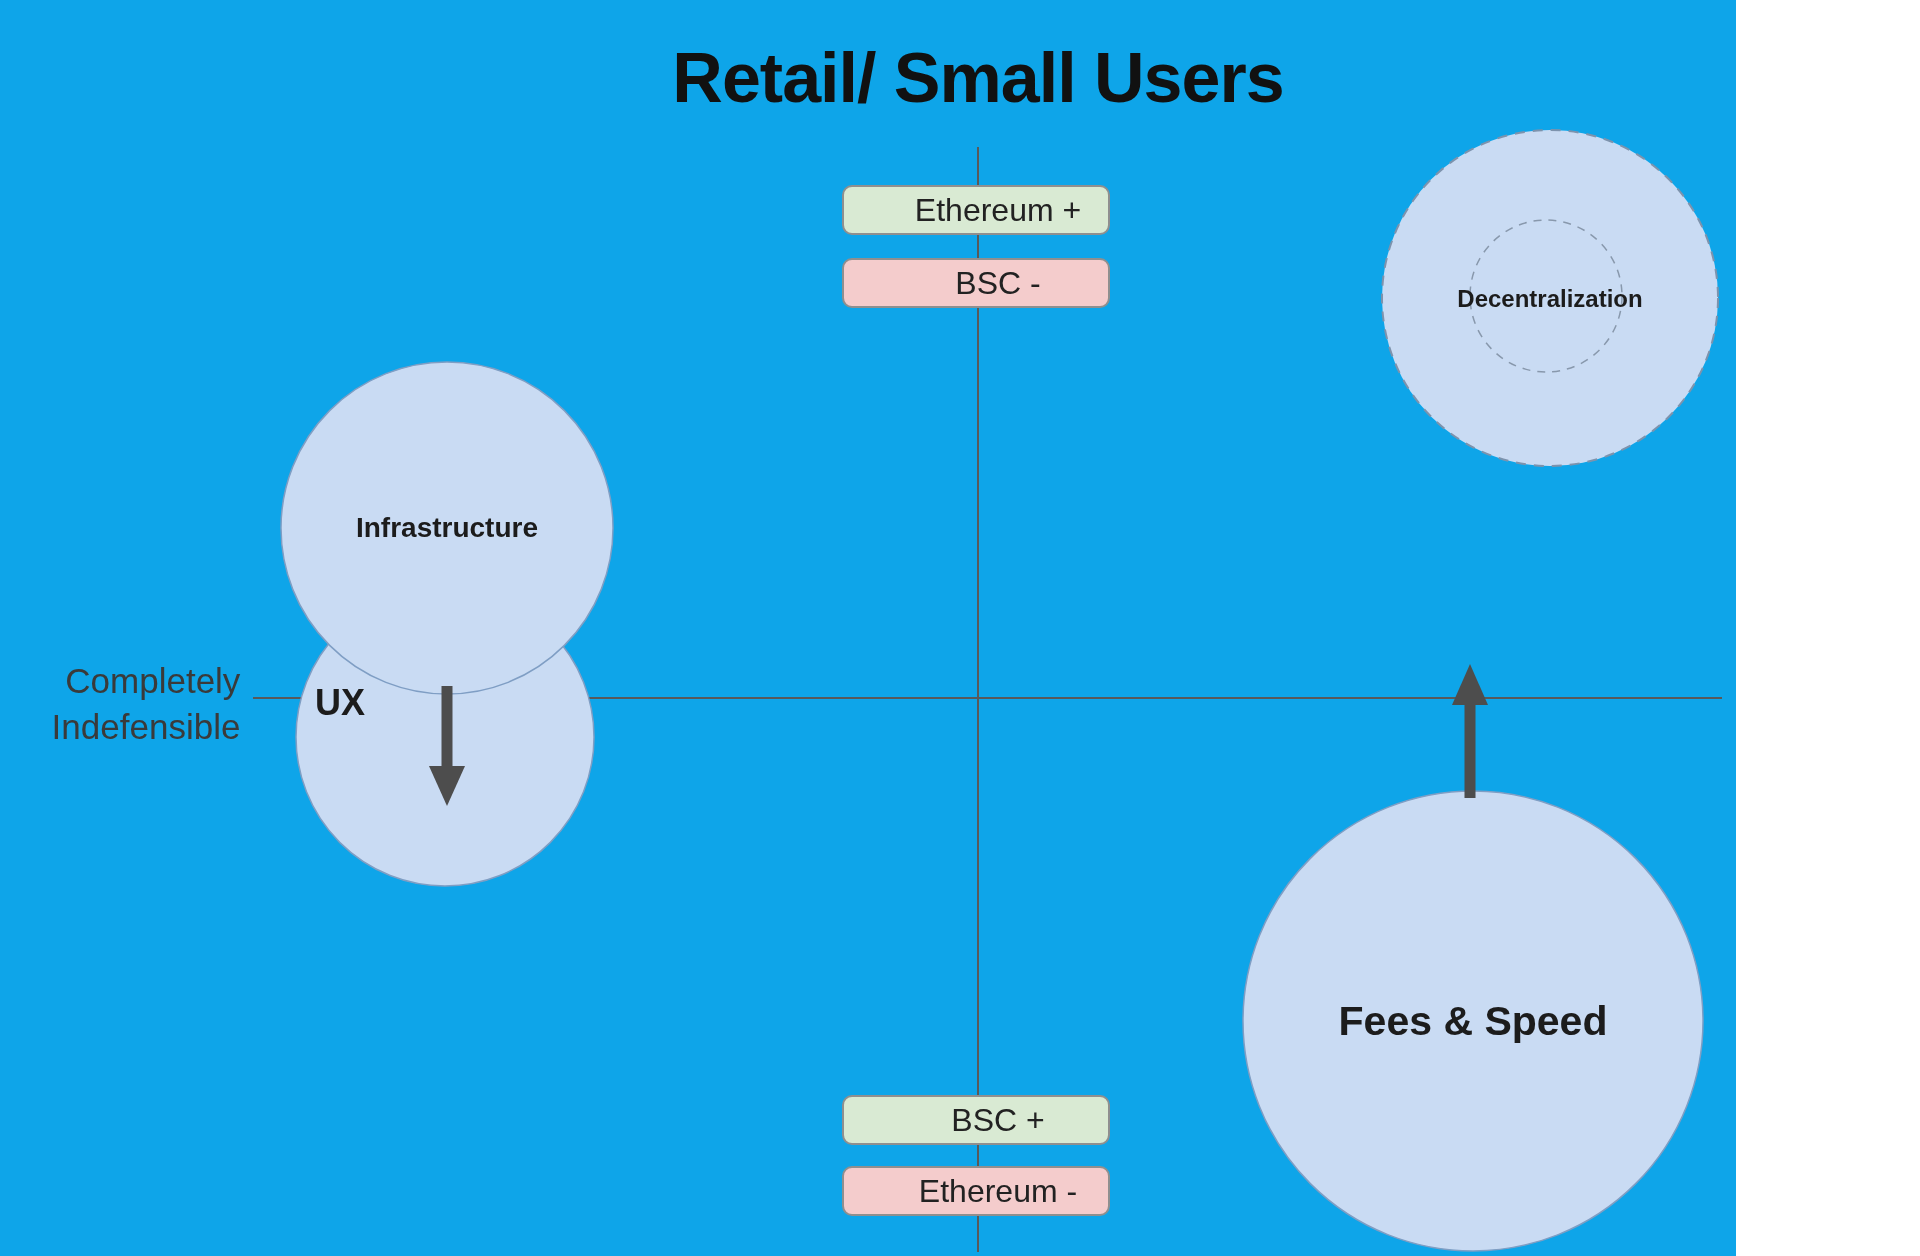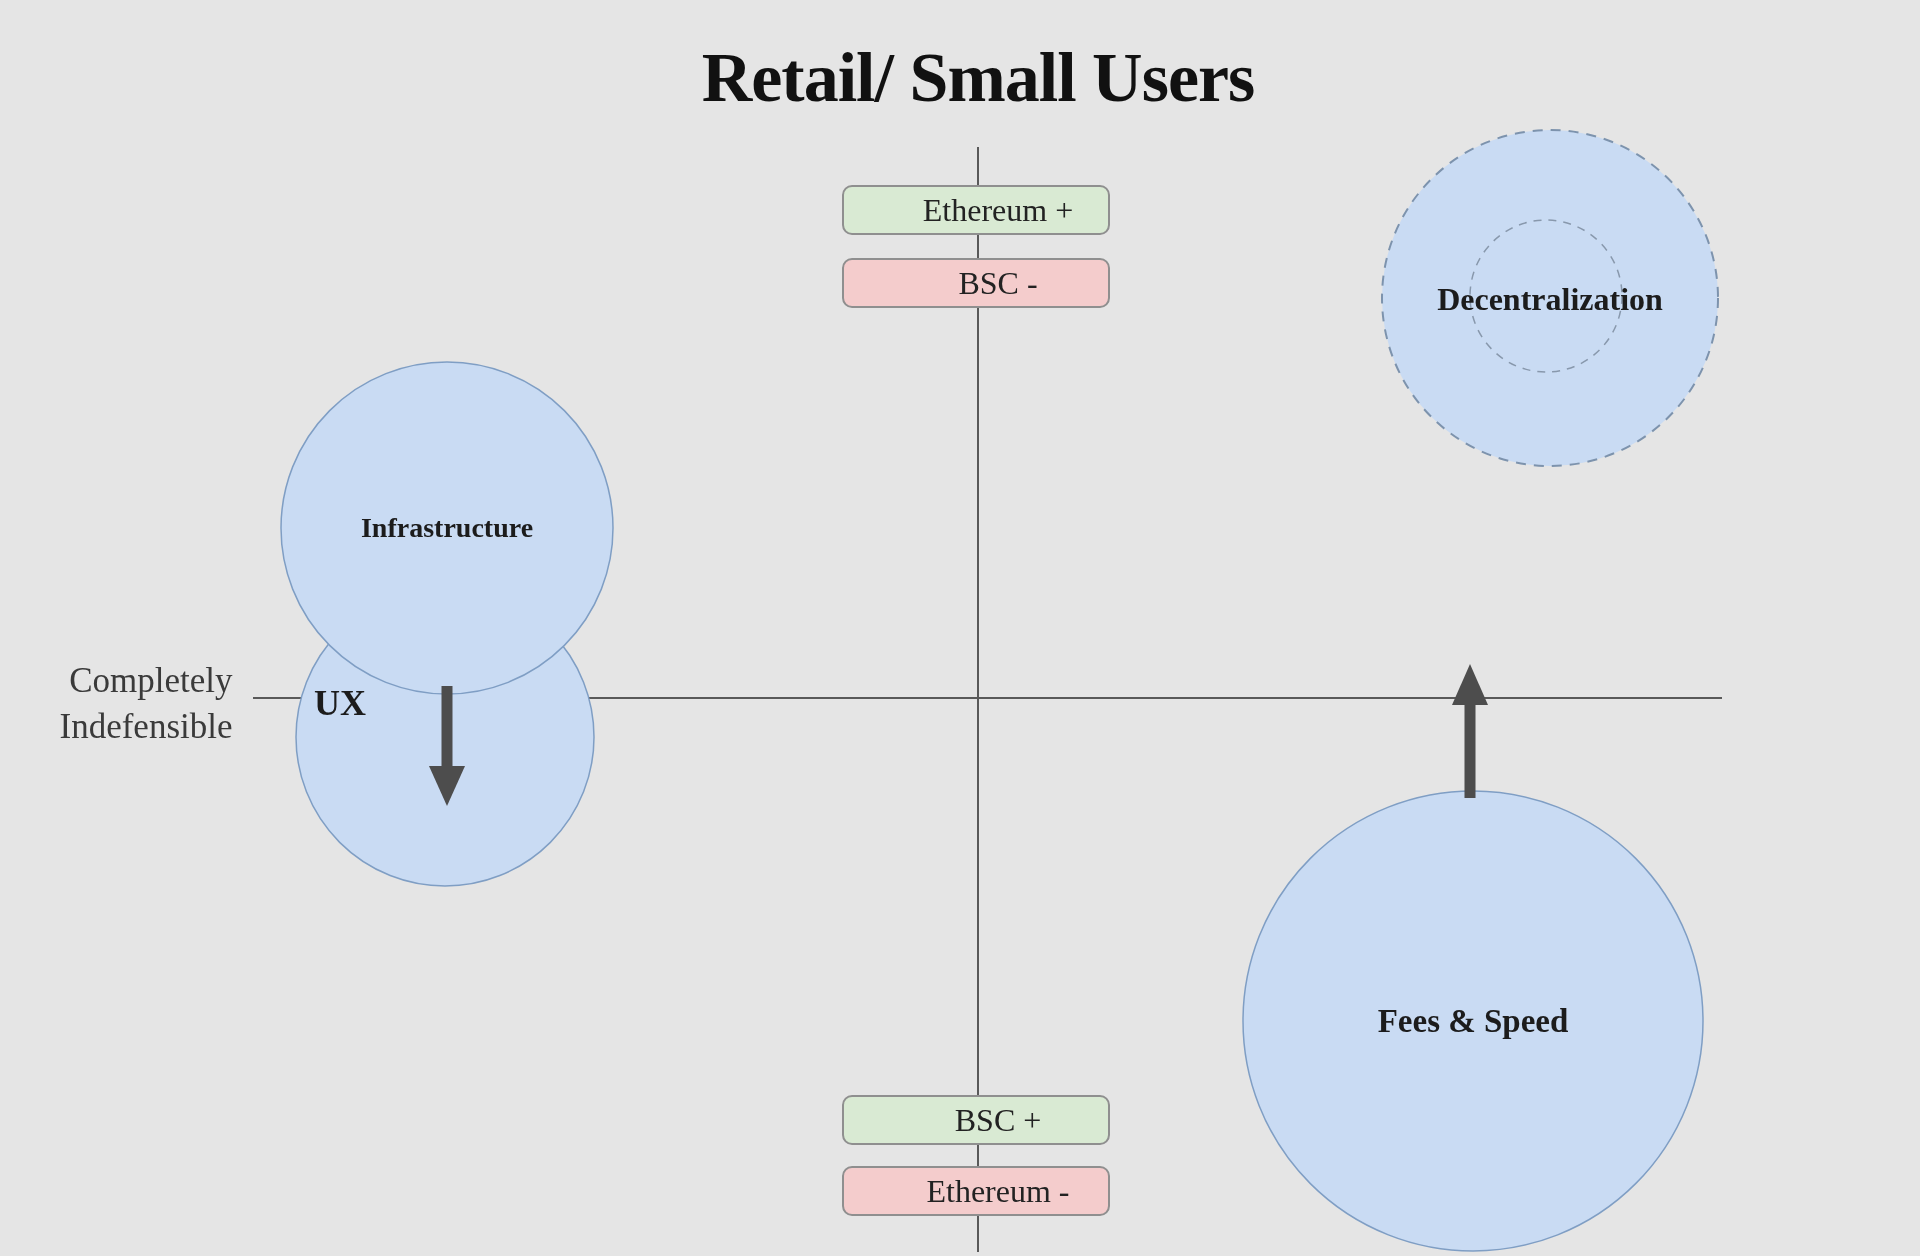--- a/index.html
+++ b/index.html
@@ -1,22 +1,22 @@
 <!DOCTYPE html>
 <html><head>
 <meta charset="utf-8">
 <style>
   html, body { margin: 0; padding: 0; background: #ffffff; }
   .canvas {
     position: relative;
-    width: 1920px;
+    width: 1736px;
     height: 1256px;
-    background: #e5e5e5;
+    background: #0ea5e9;
     overflow: hidden;
-    font-family: Liberation Serif, serif;
+    font-family: Liberation Sans, sans-serif;
     color: #1f1f1f;
   }
   .canvas svg { position: absolute; left: 0; top: 0; }
 
   .page-title {
     position: absolute;
     left: 978px; top: 78px;
     transform: translate(-50%, -50%);
     font-size: 70px;
     font-weight: 700;
@@ -40,22 +40,22 @@
 
   .bubble-label {
     position: absolute;
     transform: translate(-50%, -50%);
     font-weight: 700;
     color: #1c1c1c;
     white-space: nowrap;
   }
   .bubble-label.infrastructure { left: 447px;  top: 528px; font-size: 28px; }
   .bubble-label.ux             { left: 340px;  top: 703px; font-size: 36px; }
-  .bubble-label.decent         { left: 1550px; top: 299px; font-size: 32px; text-align: right; }
-  .bubble-label.fees           { left: 1473px; top: 1021px; font-size: 33px; }
+  .bubble-label.decent         { left: 1550px; top: 299px; font-size: 24px; text-align: right; }
+  .bubble-label.fees           { left: 1473px; top: 1021px; font-size: 41px; }
 
   .tag {
     position: absolute;
     left: 842px;
     width: 268px;
     height: 50px;
     border: 2px solid #8f8f8f;
     border-radius: 10px;
     box-sizing: border-box;
     display: flex;

